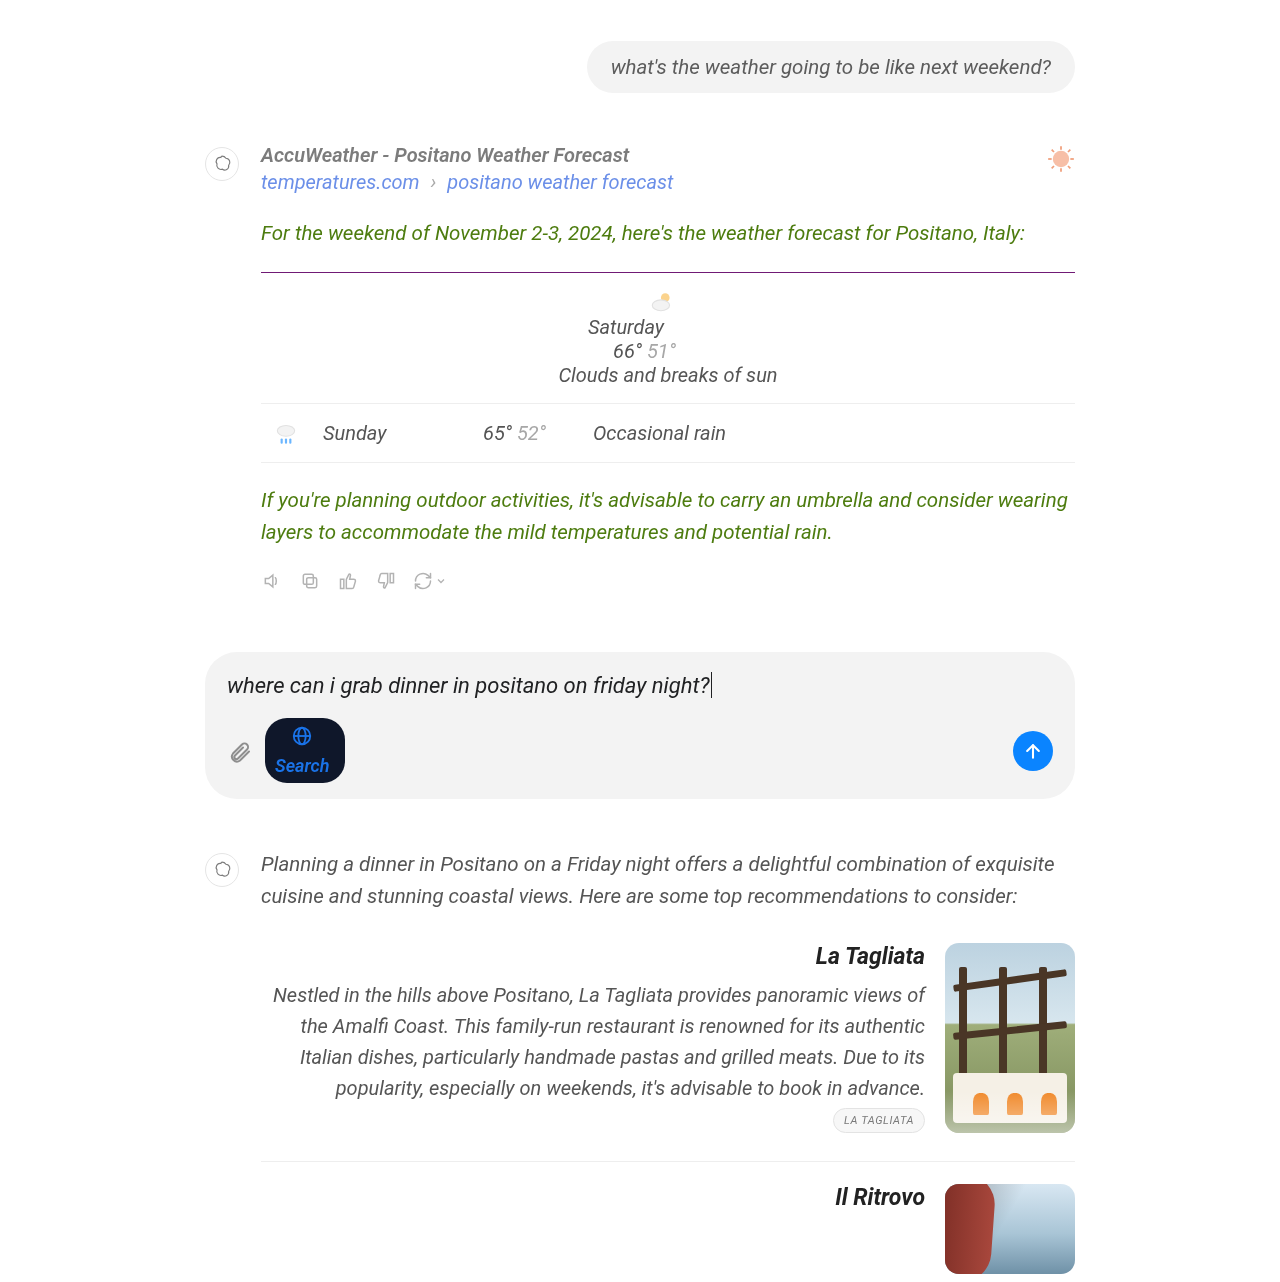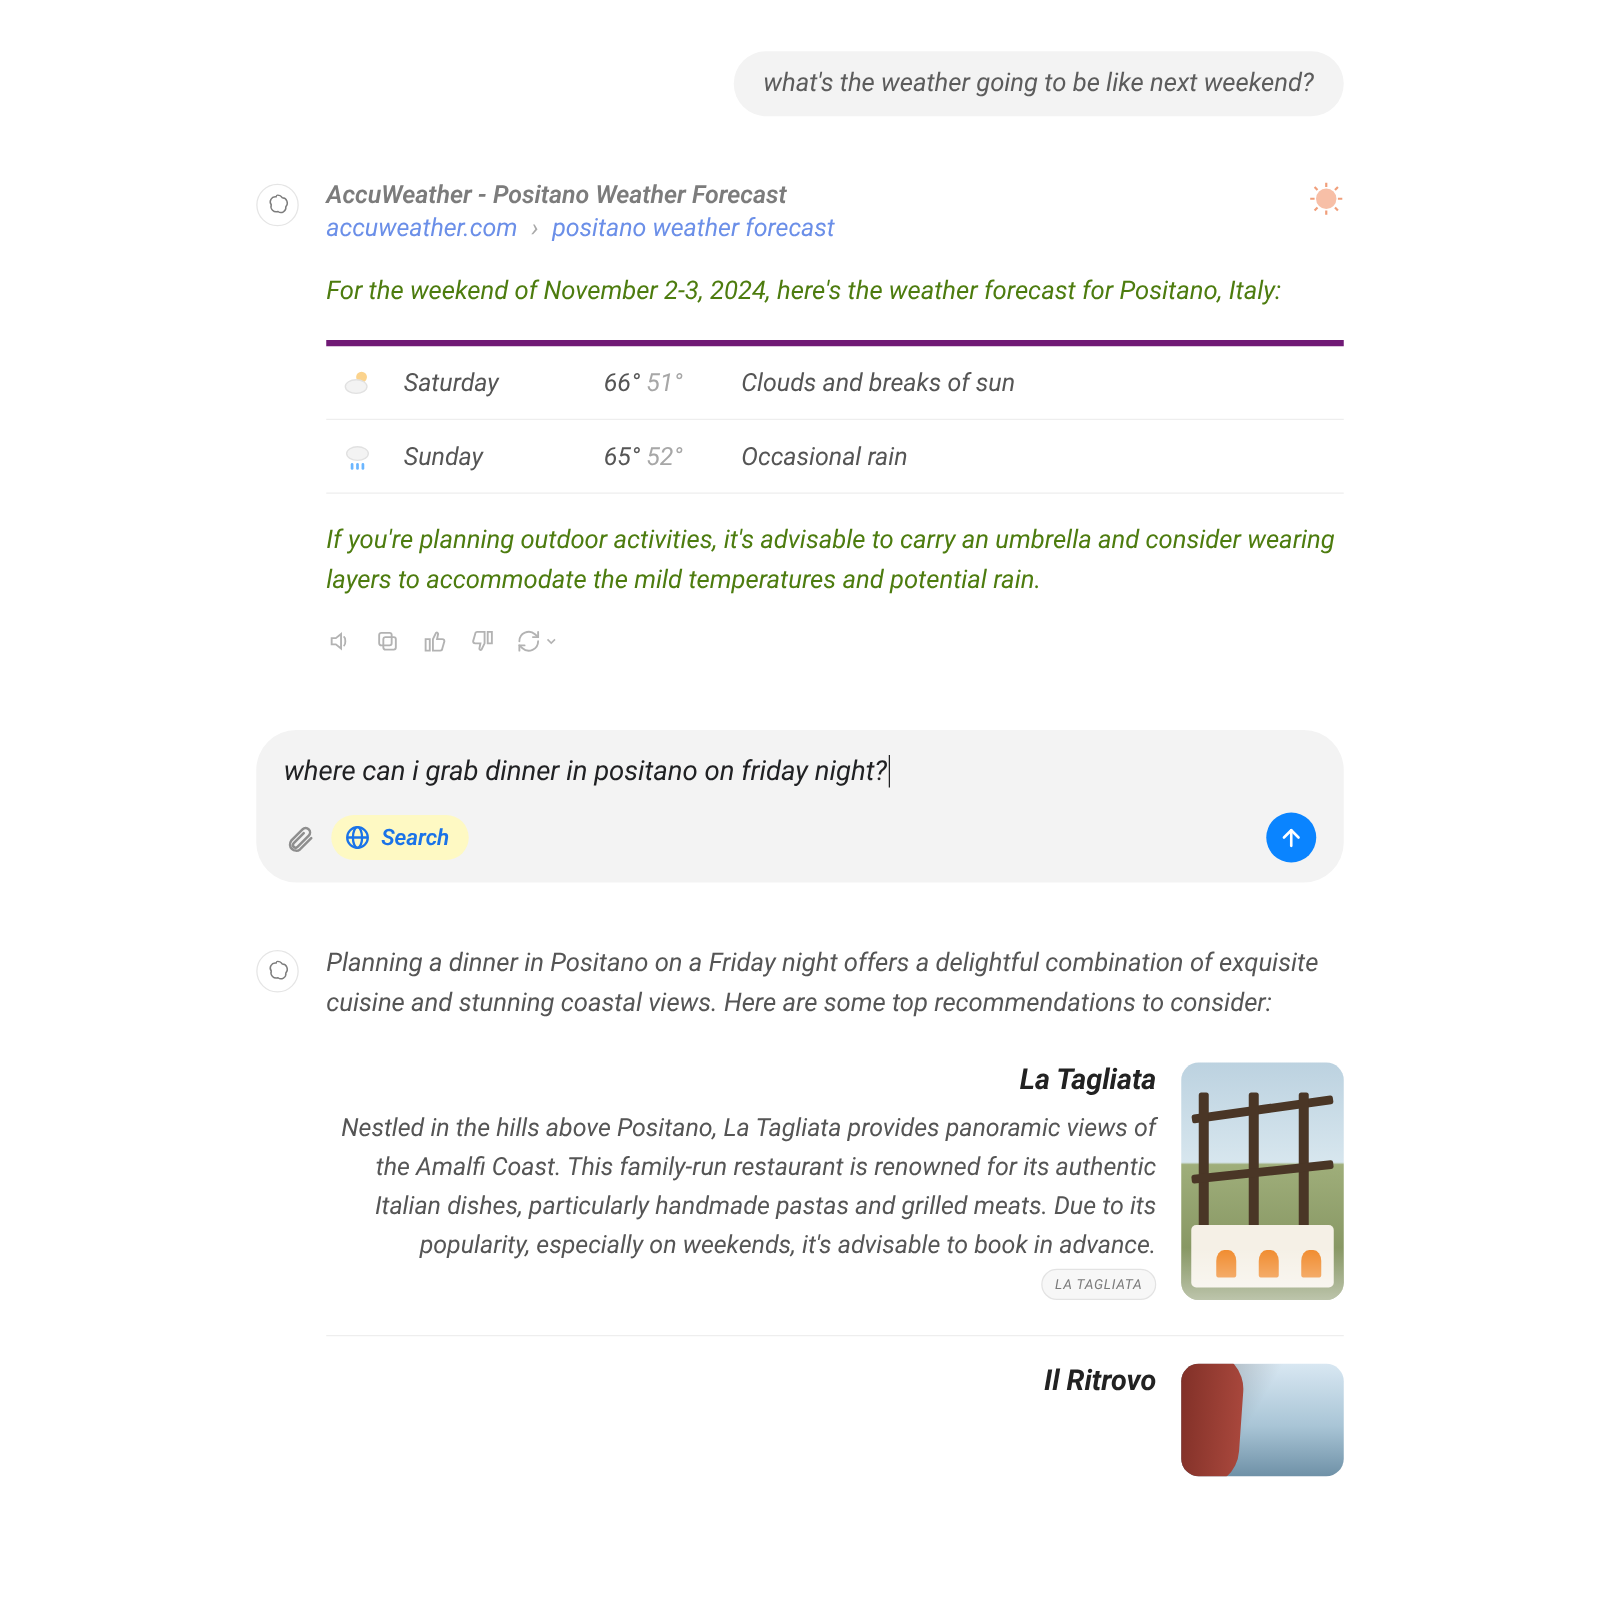--- a/index.html
+++ b/index.html
@@ -67,21 +67,21 @@
   }
   .intro-text { margin-bottom: 22px; }
   .advice-text { margin-top: 22px; margin-bottom: 22px; }
   .weather-rows { }
   .weather-row {
     display: flex;
     align-items: center;
     padding: 16px 0;
     border-bottom: 1px solid #eee;
   }
-  .weather-row:first-child { border-top: 5px solid #701a75; }
+  .weather-row:first-child { border-top: 1px solid #701a75; flex-direction: column; }
   .w-icon {
     width: 50px;
     display:flex;
     justify-content:center;
     margin-right: 12px;
   }
   .w-day {
     font-size: 20px;
     color: #555;
     width: 160px;
@@ -130,26 +130,27 @@
     display:flex;
     align-items:center;
     justify-content: space-between;
   }
   .composer-left { display:flex; align-items:center; gap:12px;}
   .attach-btn { width:26px; height:26px; display:flex; align-items:center; justify-content:center; color:#8e8e8e;}
   .search-chip {
     display:flex;
     align-items:center;
     gap:8px;
-    background:#fef9c3;
+    background:#0f172a;
     color:#1a73e8;
     font-weight:600;
     font-size:18px;
     padding:7px 16px 7px 10px;
     border-radius: 22px;
+    flex-direction: column;
   }
   .send-btn {
     width:40px; height:40px;
     background:#0a84ff;
     border-radius:50%;
     display:flex; align-items:center; justify-content:center;
   }
 
   .rec-intro { margin-bottom: 30px; font-size:20.5px; color:#555; line-height:1.55;}
   .rec {
@@ -256,21 +257,21 @@
               <line x1="4" y1="4" x2="6" y2="6"></line>
               <line x1="18" y1="18" x2="20" y2="20"></line>
               <line x1="18" y1="6" x2="20" y2="4"></line>
               <line x1="4" y1="20" x2="6" y2="18"></line>
             </g>
           </svg>
       </div>
 
       <div class="source-title">AccuWeather - Positano Weather Forecast</div>
       <div class="breadcrumb">
-        <span>accuweather.com</span>
+        <span>temperatures.com</span>
         <span class="chev">›</span>
         <span>positano weather forecast</span>
       </div>
 
       <div class="intro-text">For the weekend of November 2-3, 2024, here's the weather forecast for Positano, Italy:</div>
 
       <div class="weather-rows">
         <div class="weather-row">
           <div class="w-icon">
             <svg width="26" height="26" viewBox="0 0 24 24">

